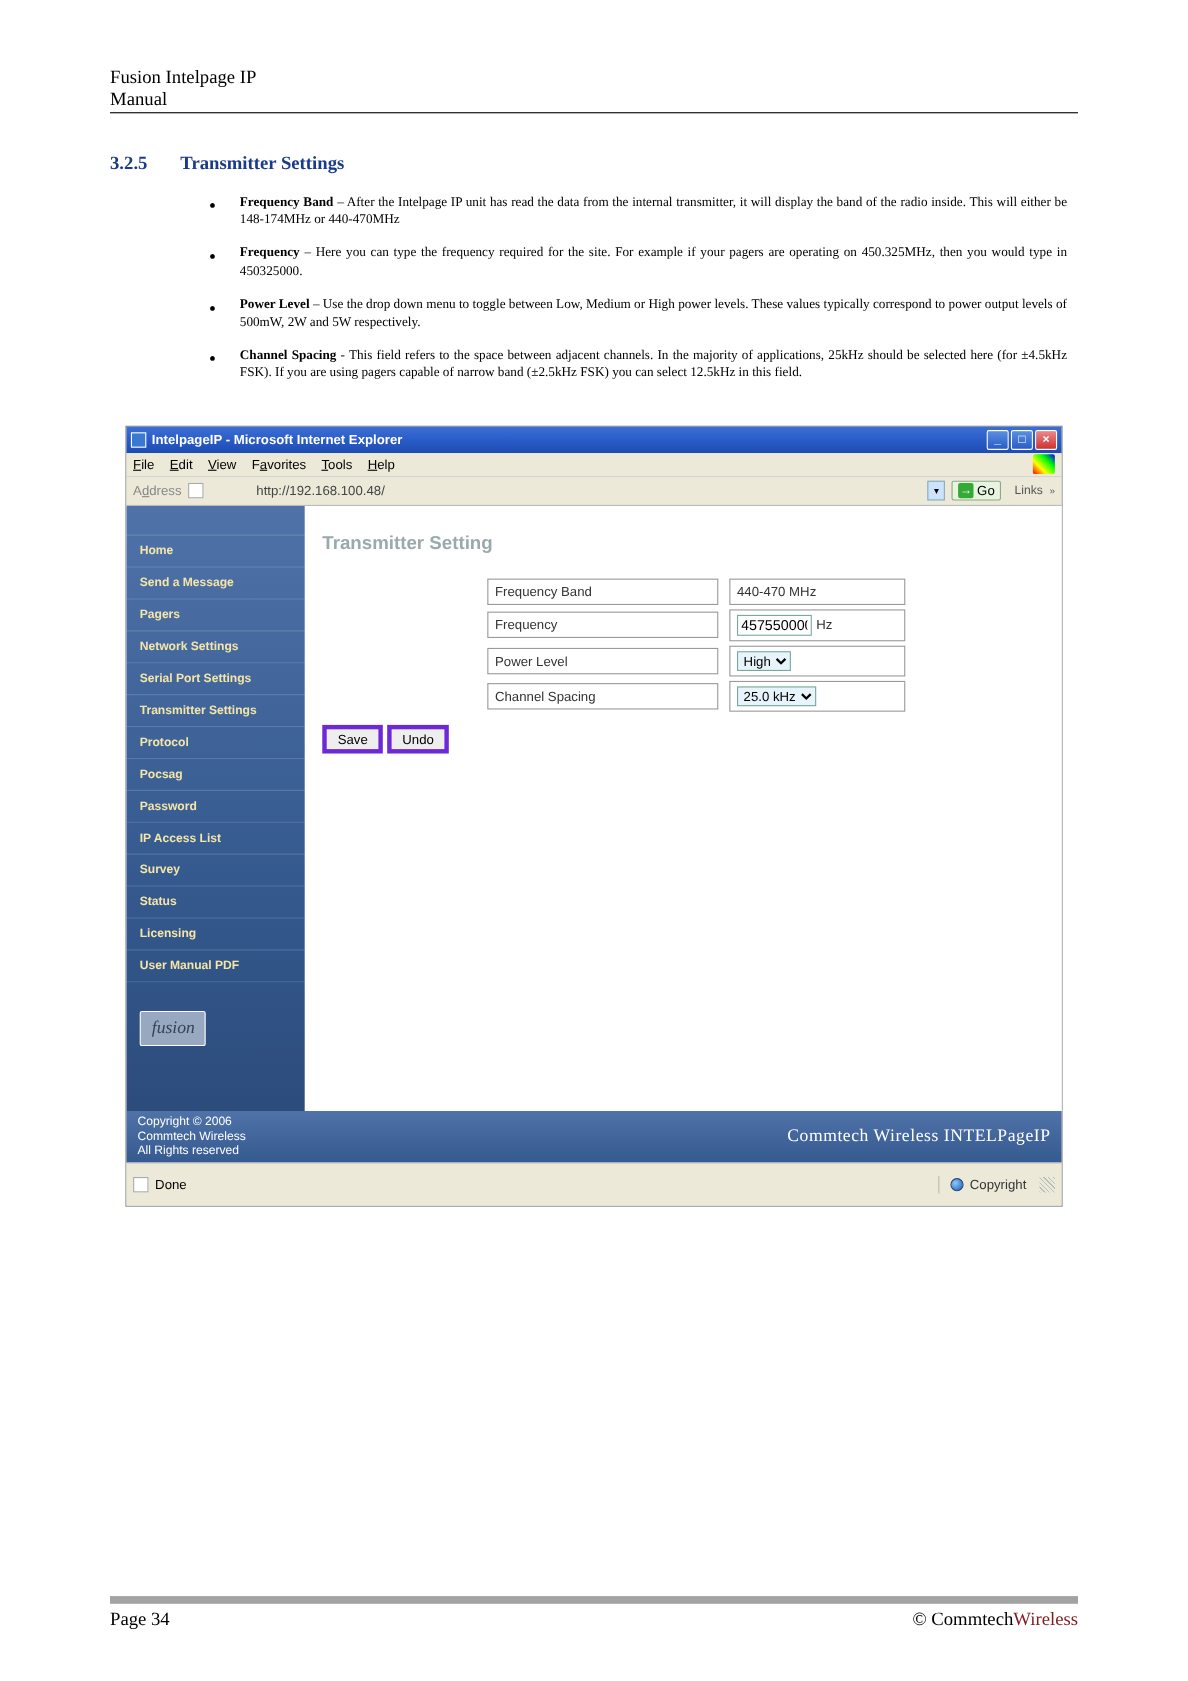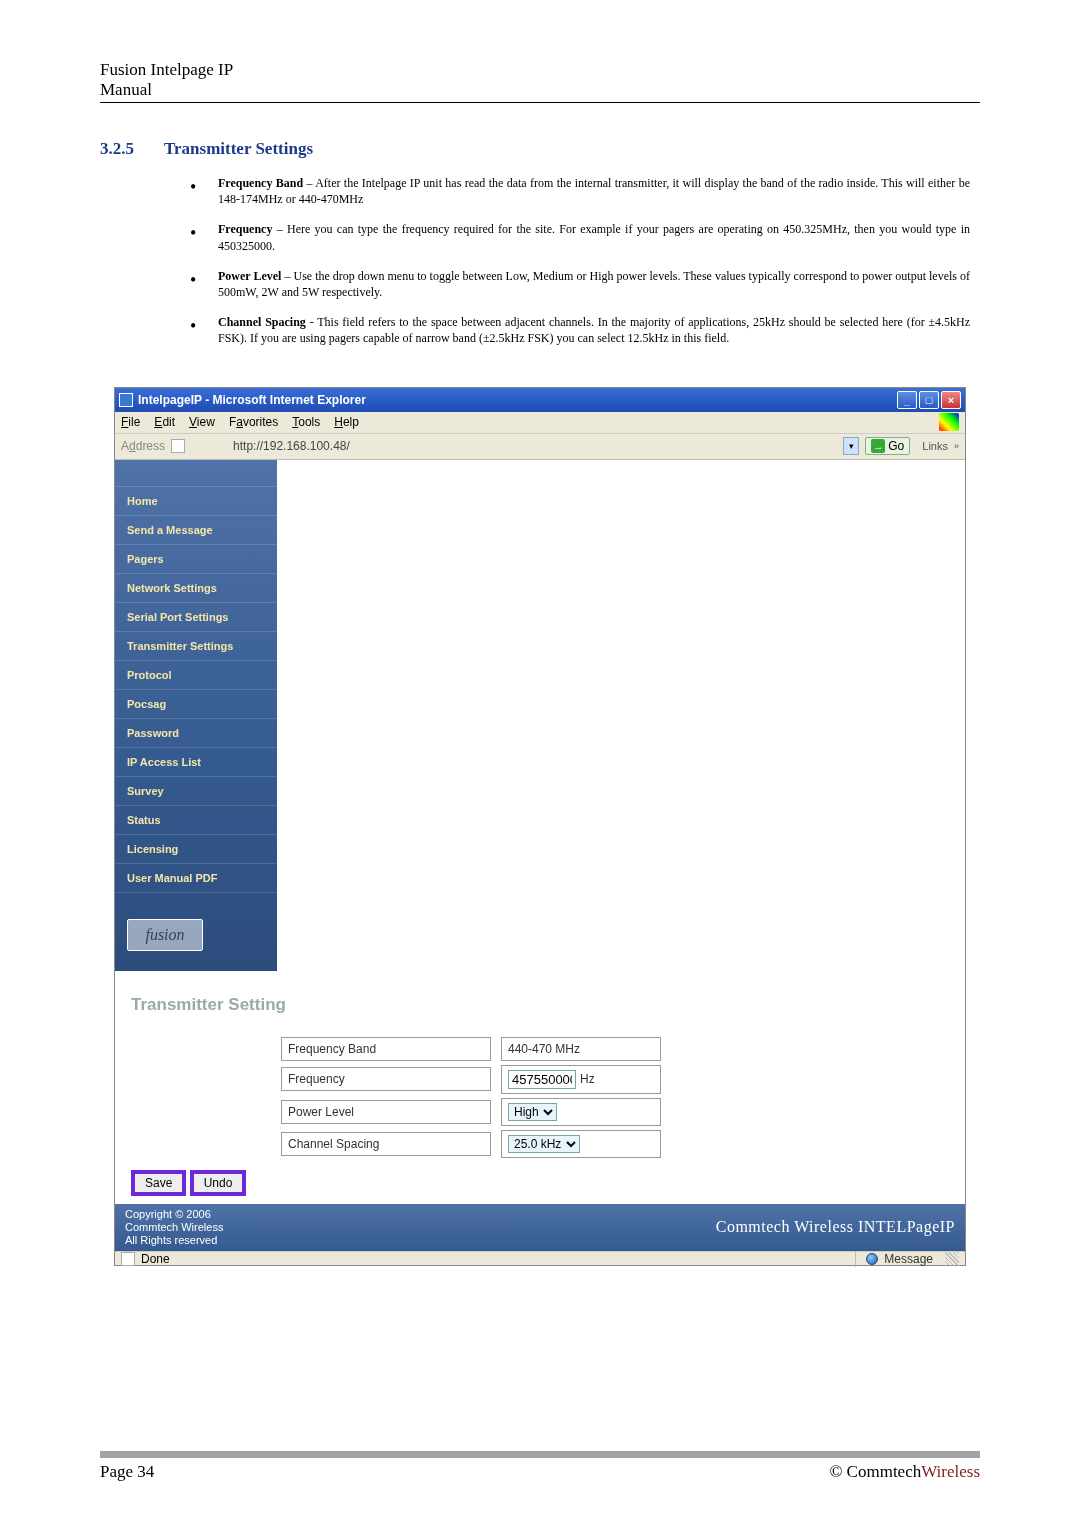--- a/index.html
+++ b/index.html
@@ -103,36 +103,36 @@
     width: 16px; height: 18px; background: #cde3fb; border: 1px solid #8ab; text-align: center; font-size: 9px; line-height: 16px;
   }
   .go-btn {
     display: flex; align-items: center; gap: 3px; padding: 1px 5px;
     border: 1px solid #8a8; background: #e8f4e0; border-radius: 2px; font-size: 12px;
   }
   .go-arrow { color: #fff; background: #3a3; width: 14px; height: 14px; border-radius: 2px; display: flex; align-items: center; justify-content: center; font-size: 11px; }
   .links-label { color: #555; margin-left: 6px; font-size: 11px; }
   .links-chev { font-size: 9px; color: #555; }
   .content-area {
-    display: flex; min-height: 550px; background: #fff; flex-direction: column;
+    display: flex; min-height: 550px; background: #fff;
   }
   .sidebar {
     width: 162px; background: linear-gradient(to bottom,#4f73a8 0%, #355a8f 60%, #2c4c7c 100%);
     padding-top: 26px; color: #fff; position: relative;
   }
   .sidebar .nav-link {
     display: block; padding: 8px 12px; font-size: 11px; font-weight: bold;
     border-bottom: 1px solid rgba(255,255,255,0.15); color: #f5e6a8;
     text-decoration: none;
   }
   .sidebar .nav-link:first-child { border-top: 1px solid rgba(255,255,255,0.15); }
   .logo-box {
     margin: 26px 12px 20px 12px; background: rgba(255,255,255,0.5);
     border: 1px solid #fff; padding: 6px 10px; font-style: italic;
-    font-family: Georgia, serif; color: #345; font-size: 16px; width: 76px; text-align: center;
+    font-family: Georgia, serif; color: #345; font-size: 16px; width: 60px; text-align: center;
     border-radius: 2px;
   }
   .main-panel { flex: 1; padding: 24px 8px 8px 16px; background: #fff; }
   .panel-title { color: #9aa; font-size: 17px; font-weight: bold; margin-bottom: 22px; }
   .form-row { display: flex; align-items: center; margin-bottom: 4px; }
   .form-label {
     width: 210px; border: 1px solid #999; padding: 4px 6px; font-size: 12px; background: #fff; color: #333;
     margin-left: 150px; margin-right: 10px;
   }
   .form-val {
@@ -153,21 +153,21 @@
     font-family: Tahoma, Arial, sans-serif; cursor: pointer;
   }
   .footer-strip {
     background: linear-gradient(to bottom,#4f73a8,#355a8f);
     color: #fff; display: flex; align-items: center; padding: 4px 10px;
     font-size: 11px;
   }
   .footer-strip .copy { flex: 1; line-height: 1.2; }
   .footer-strip .brand { font-size: 16px; font-family: Tahoma; letter-spacing: 0.5px; }
   .statusbar {
-    background: #ece9d8; border-top: 1px solid #ccc; height: 14px;
+    background: #ece9d8; border-top: 1px solid #ccc; height: 39px;
     display: flex; align-items: center; padding: 0 6px; font-size: 12px; gap: 6px;
   }
   .statusbar .status-icon { width: 14px; height: 14px; background: #fff; border: 1px solid #aaa; }
   .statusbar .status-text { flex: 1; }
   .statusbar .sep { width: 1px; height: 16px; background: #bbb; margin: 0 4px; }
   .statusbar .globe { width: 12px; height: 12px; border-radius: 50%; background: radial-gradient(circle at 35% 35%, #8cf, #25a); border: 1px solid #247; }
   .statusbar .zone { color: #333; }
   .statusbar .grip { width: 14px; height: 14px; background: repeating-linear-gradient(45deg,#bbb 0 1px, transparent 1px 3px); margin-left: 6px; }
 
   .page-footer {
@@ -294,21 +294,21 @@
         <div>All Rights reserved</div>
       </div>
       <div class="brand">Commtech Wireless INTELPageIP</div>
     </div>
 
     <div class="statusbar">
       <span class="status-icon"></span>
       <span class="status-text">Done</span>
       <span class="sep"></span>
       <span class="globe"></span>
-      <span class="zone">Message</span>
+      <span class="zone">Copyright</span>
       <span class="grip"></span>
     </div>
   </div>
 </div>
 
 <div class="page-footer">
   <span>Page 34</span>
   <span>
     <span>© Commtech</span><span class="cw-red">Wireless</span>
   </span>

